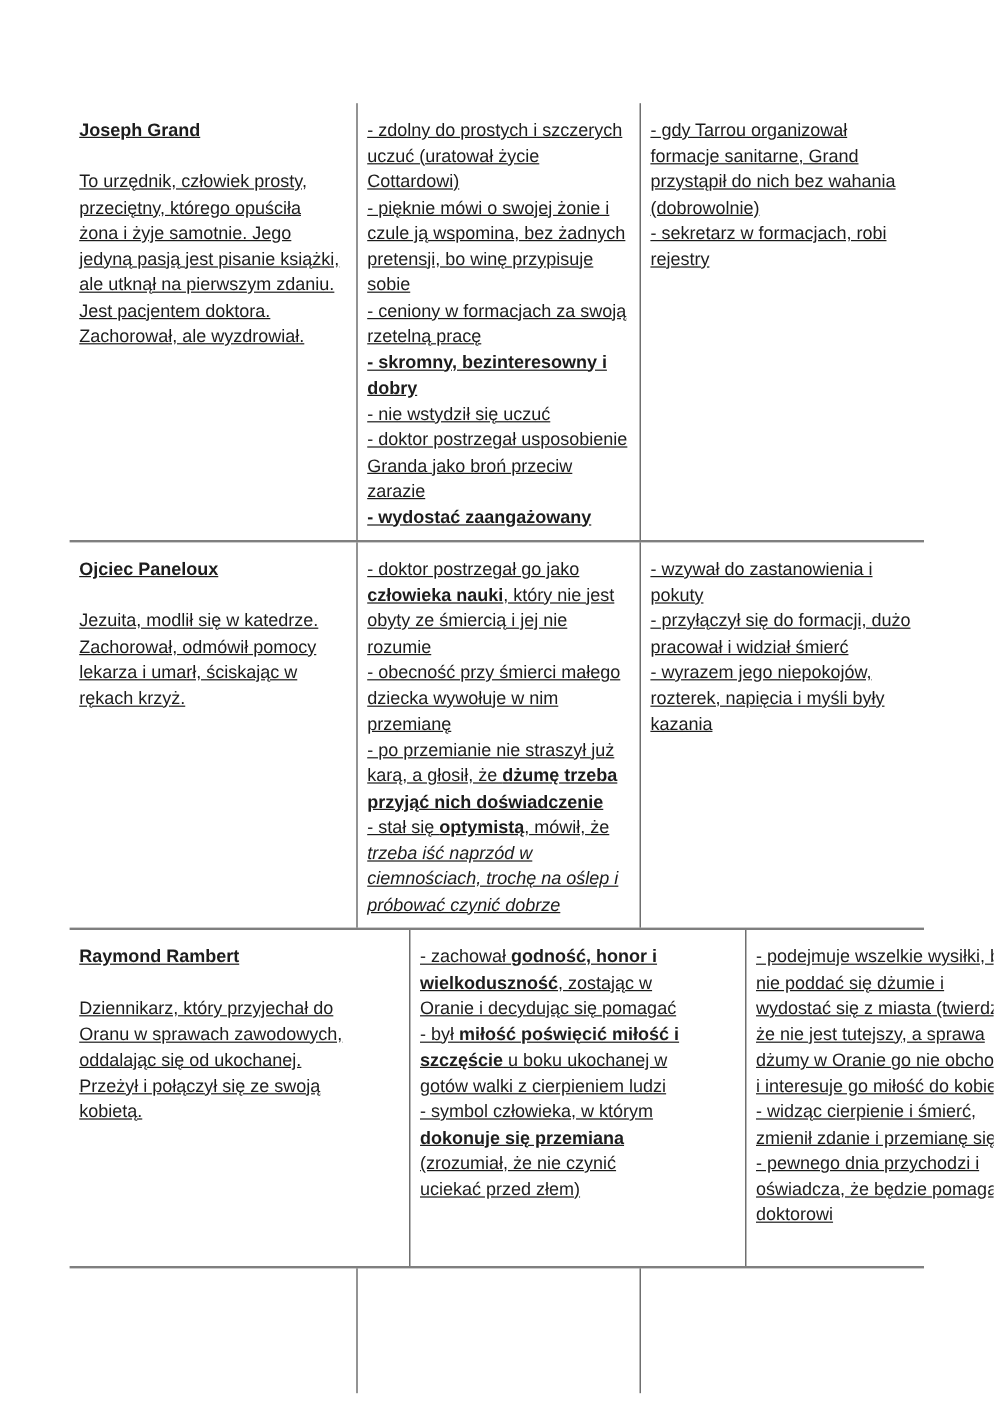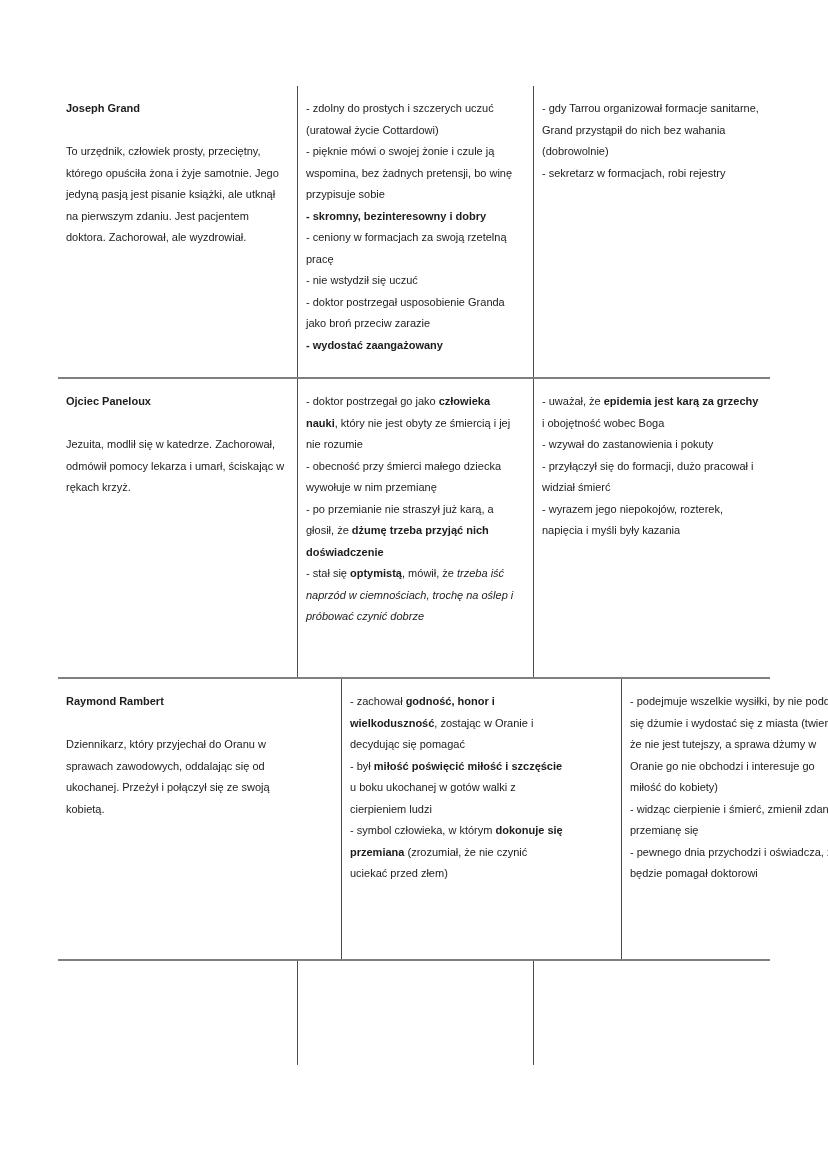--- a/index.html
+++ b/index.html
@@ -17,44 +17,45 @@
     width: 712px;
   }
   .t-row { display: grid; grid-template-columns: 239px 236px 237px; }
   .t-row + .t-row { border-top: 2px solid #7f7f7f; }
   .t-row:nth-child(1) { min-height: 291px; }
   .t-row:nth-child(2) { min-height: 300px; }
   .t-row:nth-child(3) { min-height: 282px; gap: 44px; }
   .t-row:nth-child(4) { min-height: 106px; }
   .t-cell {
     padding: 12px 10px 8px 8px;
-    font-size: 11px;
+    font-size: 15px;
     line-height: 21.5px;
+    text-decoration: underline;
   }
   .t-cell + .t-cell { border-left: 1px solid #4d4d4d; }
   .para { margin: 0; }
   .para.blank { min-height: 21.5px; }
   .b { font-weight: bold; }
   .i { font-style: italic; }
 </style>
 </head>
 <body>
 
 <div class="doc-table">
     <div class="t-row">
       <div class="t-cell">
         <p class="para"><span class="b">Joseph Grand</span></p>
         <p class="para blank"></p>
         <p class="para"><span>To urzędnik, człowiek prosty, przeciętny, którego opuściła żona i żyje samotnie. Jego jedyną pasją jest pisanie książki, ale utknął na pierwszym zdaniu. Jest pacjentem doktora. Zachorował, ale wyzdrowiał.</span></p>
       </div>
       <div class="t-cell">
         <p class="para"><span>- zdolny do prostych i szczerych uczuć (uratował życie Cottardowi)</span></p>
         <p class="para"><span>- pięknie mówi o swojej żonie i czule ją wspomina, bez żadnych pretensji, bo winę przypisuje sobie</span></p>
+        <p class="para"><span>- ceniony w formacjach za swoją rzetelną pracę</span></p>
         <p class="para"><span class="b">- skromny, bezinteresowny i dobry</span></p>
-        <p class="para"><span>- ceniony w formacjach za swoją rzetelną pracę</span></p>
         <p class="para"><span>- nie wstydził się uczuć</span></p>
         <p class="para"><span>- doktor postrzegał usposobienie Granda jako broń przeciw zarazie</span></p>
         <p class="para"><span class="b">- wydostać zaangażowany</span></p>
       </div>
       <div class="t-cell">
         <p class="para"><span>- gdy Tarrou organizował formacje sanitarne, Grand przystąpił do nich bez wahania (dobrowolnie)</span></p>
         <p class="para"><span>- sekretarz w formacjach, robi rejestry</span></p>
       </div>
     </div>
     <div class="t-row">
@@ -63,21 +64,20 @@
         <p class="para blank"></p>
         <p class="para"><span>Jezuita, modlił się w katedrze. Zachorował, odmówił pomocy lekarza i umarł, ściskając w rękach krzyż.</span></p>
       </div>
       <div class="t-cell">
         <p class="para"><span>- doktor postrzegał go jako </span><span class="b">człowieka nauki</span><span>, który nie jest obyty ze śmiercią i jej nie rozumie</span></p>
         <p class="para"><span>- obecność przy śmierci małego dziecka wywołuje w nim przemianę</span></p>
         <p class="para"><span>- po przemianie nie straszył już karą, a głosił, że </span><span class="b">dżumę trzeba przyjąć nich doświadczenie</span></p>
         <p class="para"><span>- stał się </span><span class="b">optymistą</span><span>, mówił, że </span><span class="i">trzeba iść naprzód w ciemnościach, trochę na oślep i próbować czynić dobrze</span></p>
       </div>
       <div class="t-cell">
-        <p class="para"><span>- uważał, że </span><span class="b">epidemia jest karą za grzechy</span><span> i obojętność wobec Boga</span></p>
         <p class="para"><span>- wzywał do zastanowienia i pokuty</span></p>
         <p class="para"><span>- przyłączył się do formacji, dużo pracował i widział śmierć</span></p>
         <p class="para"><span>- wyrazem jego niepokojów, rozterek, napięcia i myśli były kazania</span></p>
       </div>
     </div>
     <div class="t-row">
       <div class="t-cell">
         <p class="para"><span class="b">Raymond Rambert</span></p>
         <p class="para blank"></p>
         <p class="para"><span>Dziennikarz, który przyjechał do Oranu w sprawach zawodowych, oddalając się od ukochanej. Przeżył i połączył się ze swoją kobietą.</span></p>

